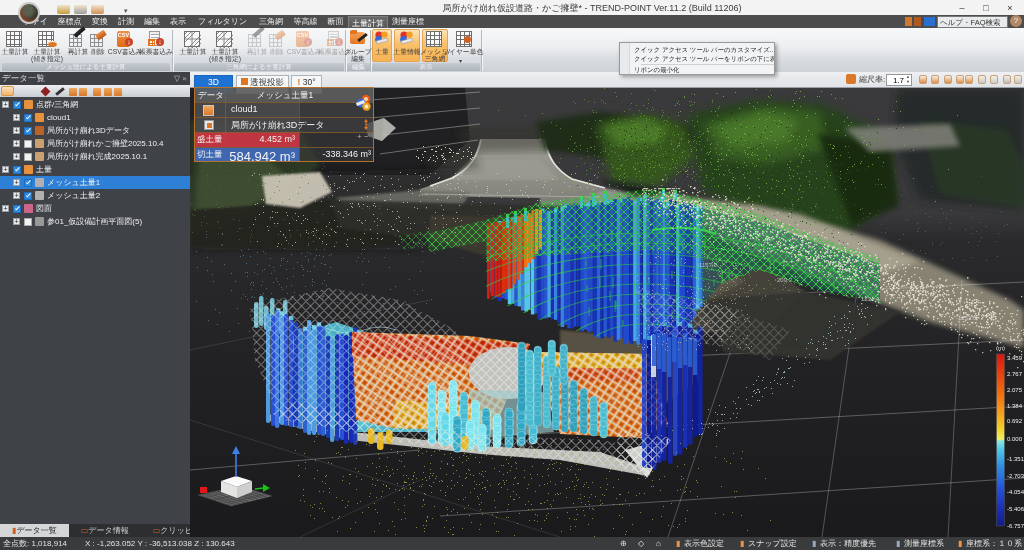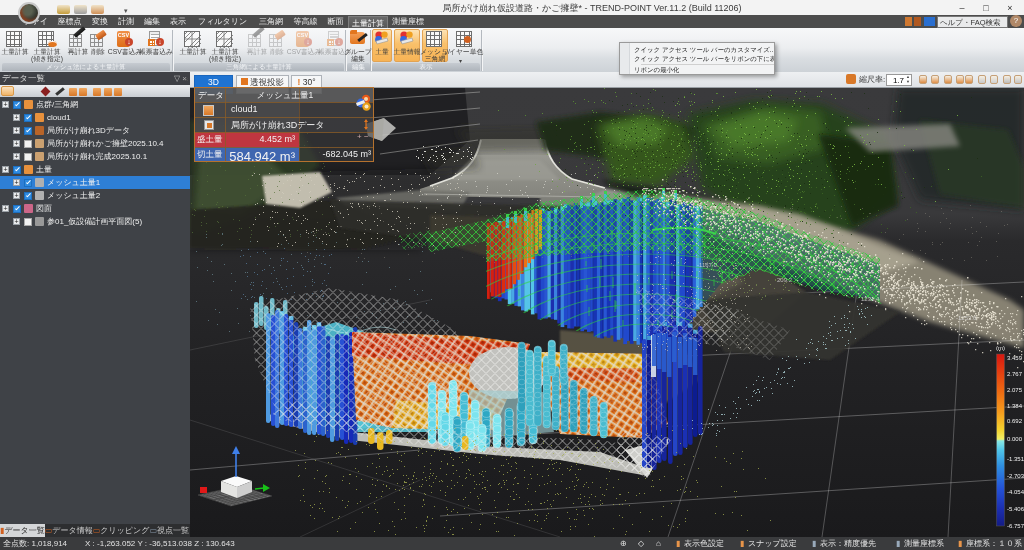--- a/index.html
+++ b/index.html
@@ -21,21 +21,21 @@
 #lptools{left:0;top:85px;width:190px;height:12px;background:linear-gradient(#eceef0,#c9cdd2)}
 #lpanel{left:0;top:97px;width:190px;height:427px;background:#3f4247}
 .trow{position:absolute;left:0;width:190px;height:13px;color:#f0f0f0;font-size:8px;line-height:13px;white-space:nowrap;overflow:hidden}
 .tsel{background:#2e7fd6}
 .expbox{position:absolute;width:7px;height:7px;top:3px;background:#e8eaec;border:1px solid #9aa0a6;color:#222;font-size:7px;line-height:5px;text-align:center}
 .chk{position:absolute;width:8px;height:8px;top:2.5px;background:#2f8be0;border:1px solid #1c6fc0}
 .chk i{display:block;width:4.5px;height:2px;border-left:1.4px solid #fff;border-bottom:1.4px solid #fff;transform:rotate(-48deg);margin:1.5px 0 0 1px}
 .chk.off{background:#f2f2f2;border:1px solid #aaa}
 .dico{position:absolute;width:9px;height:9px;top:2px;border-radius:1px}
 #lptabs{left:0;top:524px;width:190px;height:13px;background:#2d2e30;display:flex}
-.ltab{height:18px;font-size:8px;line-height:13px;color:#cfcfcf;padding:0 0;white-space:nowrap}
+.ltab{height:18px;font-size:8px;line-height:13px;color:#cfcfcf;padding:0 12px;white-space:nowrap}
 .ltab.sel{background:#d4d6d8;color:#1a1a1a}
 #statusbar{left:0;top:537px;width:1024px;height:13px;background:#3a3b3d;color:#e2e2e2;font-size:8px;line-height:13px;white-space:nowrap}
 .vtab{position:absolute;top:75px;height:19px;font-size:8.5px;line-height:13px;text-align:center;background:#f6f7f8;border:1px solid #aeb3b9;color:#333}
 .vtab.sel{background:#1e73d2;border-color:#1a66bd;color:#fff}
 #dtable{left:194px;top:87px;width:180px;height:75px;border:1px solid #b5722e;font-size:9px;color:#f2f2f2}
 #popup{left:619px;top:42px;width:156px;height:33px;background:#f2f3f4;border:1px solid #9a9a9a;box-shadow:2px 2px 4px rgba(0,0,0,.35);font-size:7.8px;color:#222}
 .pitem{position:absolute;left:14px;white-space:nowrap;overflow:hidden;max-width:140px}
 #popup .gut{position:absolute;left:0;top:0;width:10px;height:31px;background:#e8eaec;border-right:1px solid #d5d8db}
 </style></head><body>
 <div class="abs" id="titlebar"></div>
@@ -994,21 +994,21 @@
     <div class="abs" style="left:8px;top:17px;width:11px;height:11px;background:linear-gradient(#f0a860,#d87828);border:1px solid #c8c8c8"></div>
     <div class="abs" style="left:36px;top:16px;font-size:9px">cloud1</div>
     <div class="abs" style="left:9px;top:32px;width:10px;height:10px;background:#e8e8e8;border:1px solid #999">
       <div style="margin:2px;width:5px;height:5px;background:#d87828"></div>
     </div>
     <div class="abs" style="left:36px;top:31px;font-size:9px">局所がけ崩れ3Dデータ</div>
     <div class="abs" style="left:2px;top:46px;font-size:8.5px">盛土量</div>
     <div class="abs" style="left:30px;top:46px;width:70px;text-align:right;font-size:9px">4.452 m³</div>
     <div class="abs" style="left:2px;top:61px;font-size:8.5px">切土量</div>
     <div class="abs" style="left:30px;top:61px;width:70px;text-align:right;font-size:13px">584.942 m³</div>
-    <div class="abs" style="left:104px;top:61px;width:72px;text-align:right;font-size:9px">-682.045 m³</div>
+    <div class="abs" style="left:104px;top:61px;width:72px;text-align:right;font-size:9px">-338.346 m³</div>
     <svg class="abs" style="left:160px;top:6px" width="17" height="19" viewBox="0 0 17 19">
       <circle cx="11" cy="5" r="4.2" fill="#e85818"></circle>
       <circle cx="11" cy="5" r="2" fill="#f8d8a8"></circle>
       <circle cx="6" cy="9" r="4.4" fill="#3468e0"></circle>
       <circle cx="11.5" cy="12.5" r="4.2" fill="#e8a018"></circle>
       <circle cx="11.5" cy="12.5" r="2" fill="#f8e8c8"></circle>
       <path d="M1 9 L9 6 L10 9 L2 12 Z" fill="#ececec"></path>
     </svg>
     <svg class="abs" style="left:166px;top:31px" width="10" height="11" viewBox="0 0 10 11">
       <path d="M3 3 L5 0 L7 3 Z M3 8 L5 11 L7 8 Z" fill="#e2761f"></path>

